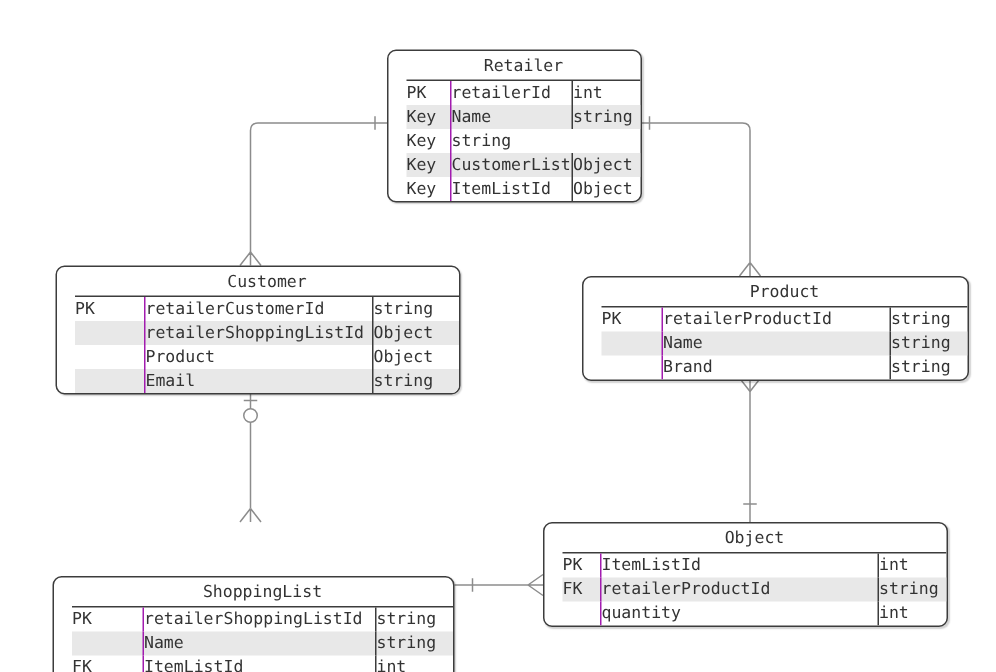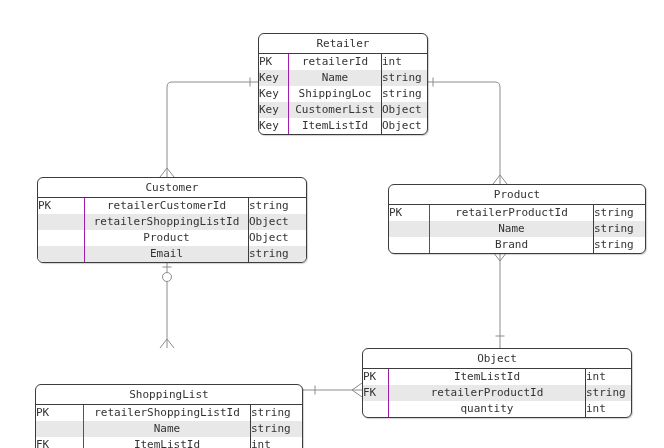--- a/index.html
+++ b/index.html
@@ -8,27 +8,27 @@
     font-family:"DejaVu Sans Mono","Liberation Mono",monospace;
     -webkit-font-smoothing:antialiased;
   }
   .connectors{position:absolute;left:0;top:0;}
   .connectors path{stroke:#8c8c8c;stroke-width:1;fill:none;}
   .connectors circle{stroke:#8c8c8c;stroke-width:1;fill:#ffffff;}
   .entity{
     position:absolute;box-sizing:border-box;background:#ffffff;
     border:1px solid #3c3c3c;border-radius:6px;
     box-shadow:1px 1px 1px rgba(0,0,0,0.18);
-    color:#333333;font-size:11px;overflow:hidden;
+    color:#333333;font-size:11px;overflow:hidden;padding-left:12px;
   }
   .etitle{height:19px;line-height:19px;text-align:center;border-bottom:1px solid #3c3c3c;white-space:nowrap;}
   .erow{display:flex;height:16px;line-height:16px;white-space:nowrap;}
   .erows .erow:nth-child(even){background:#e8e8e8;}
   .ck{flex:none;width:var(--kw);text-align:left;border-right:1px solid #a21caf;}
-  .cf{flex:1;text-align:center;border-right:1px solid #3c3c3c;overflow:hidden;}
+  .cf{flex:1;text-align:left;border-right:1px solid #3c3c3c;overflow:hidden;}
   .ct{flex:none;width:var(--tw);text-align:left;overflow:hidden;}
 </style>
 </head>
 <body>
 
 <div class="canvas">
 
   <svg class="connectors" width="664" height="448">
 
     <g>
@@ -71,21 +71,20 @@
         <span class="cf">retailerId</span>
         <span class="ct">int</span>
       </div>
       <div class="erow">
         <span class="ck">Key</span>
         <span class="cf">Name</span>
         <span class="ct">string</span>
       </div>
       <div class="erow">
         <span class="ck">Key</span>
-        <span class="cf">ShippingLoc</span>
         <span class="ct">string</span>
       </div>
       <div class="erow">
         <span class="ck">Key</span>
         <span class="cf">CustomerList</span>
         <span class="ct">Object</span>
       </div>
       <div class="erow">
         <span class="ck">Key</span>
         <span class="cf">ItemListId</span>

